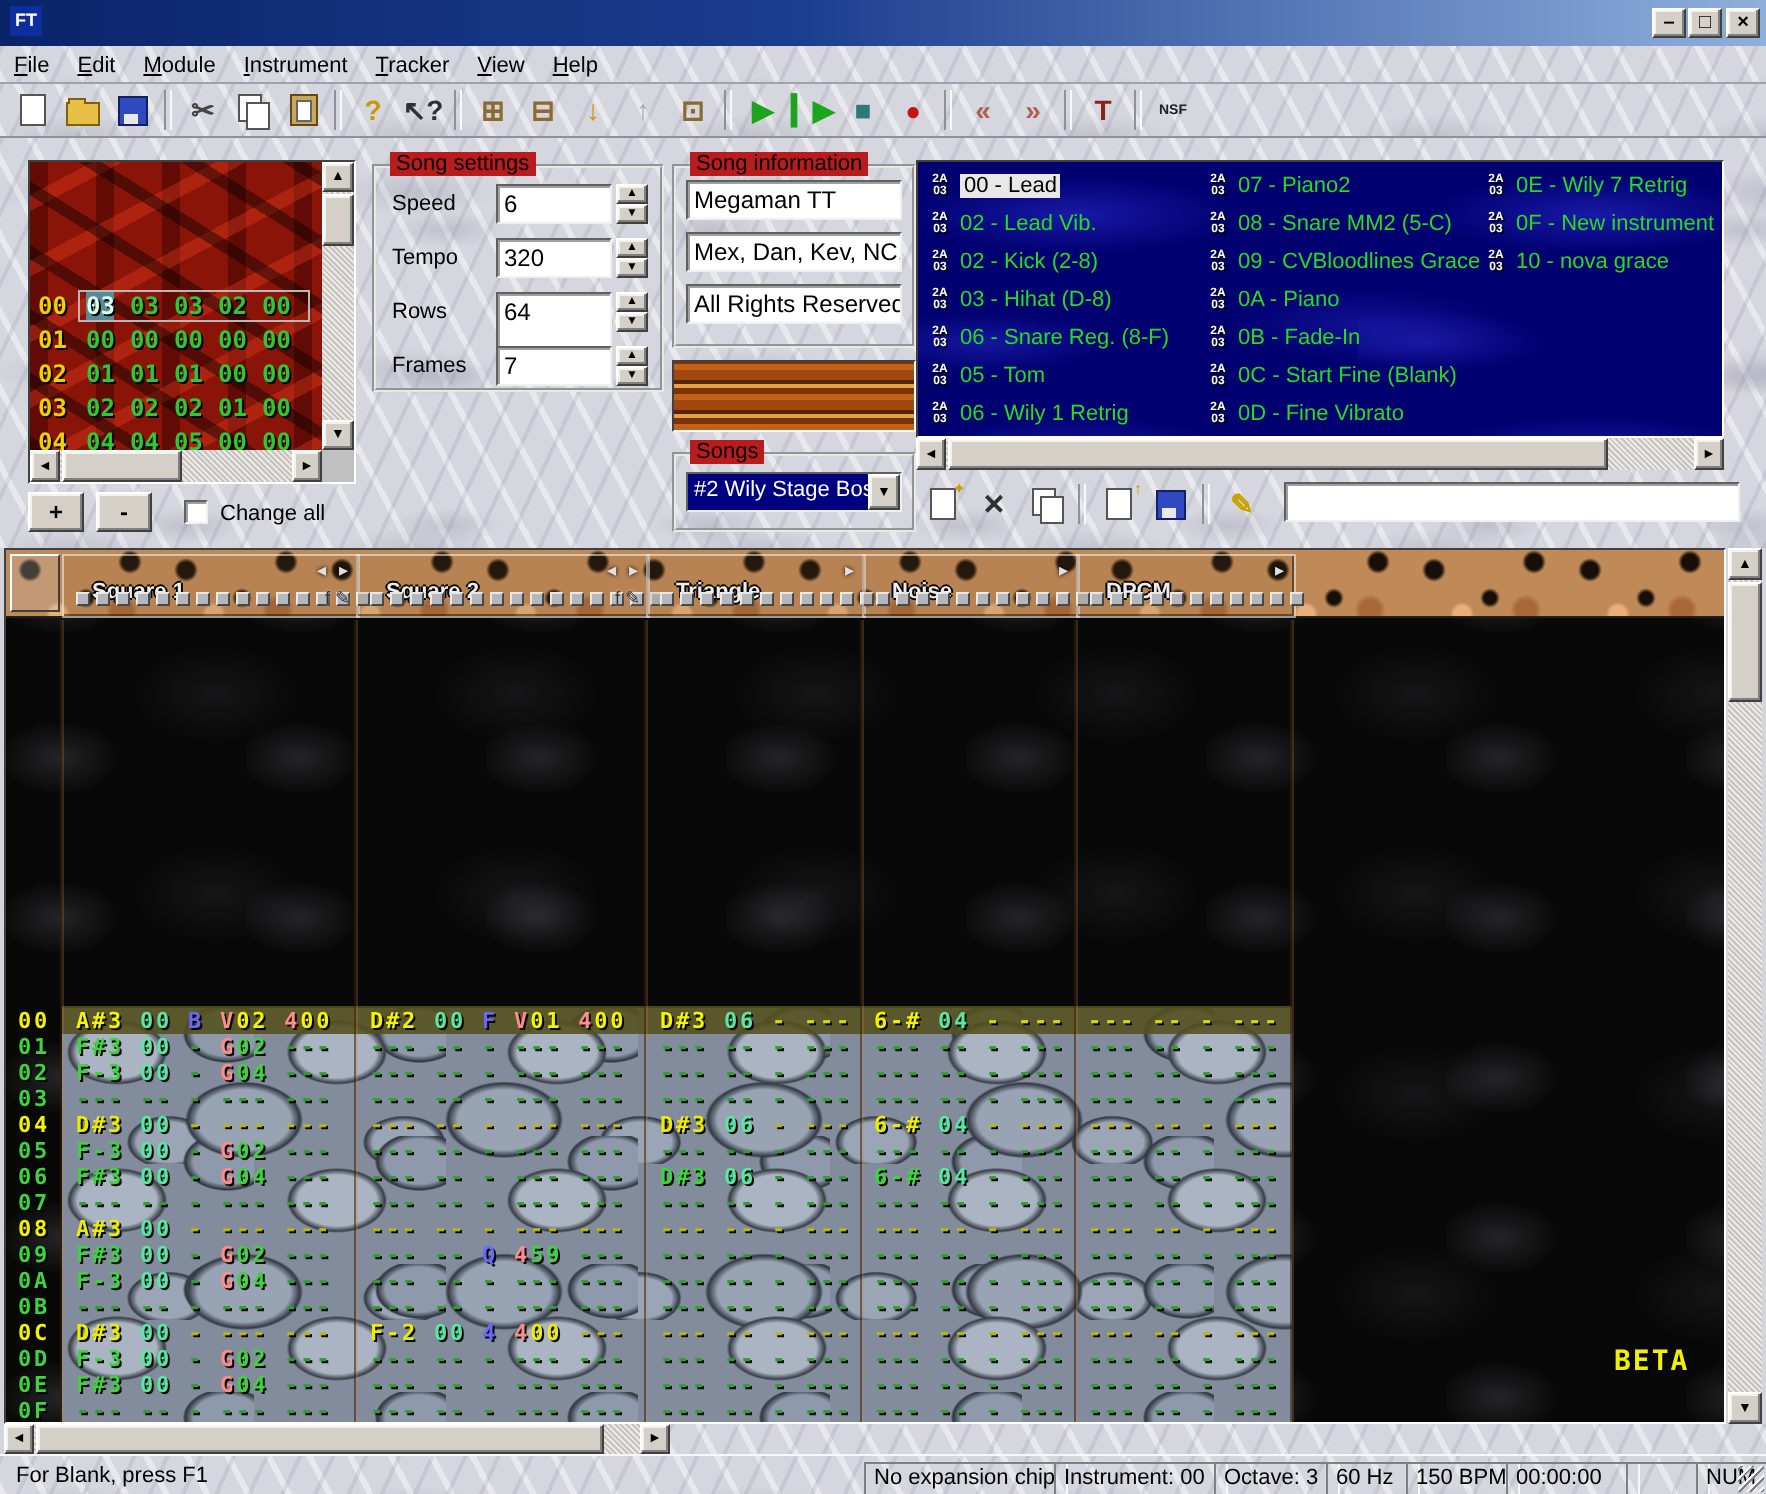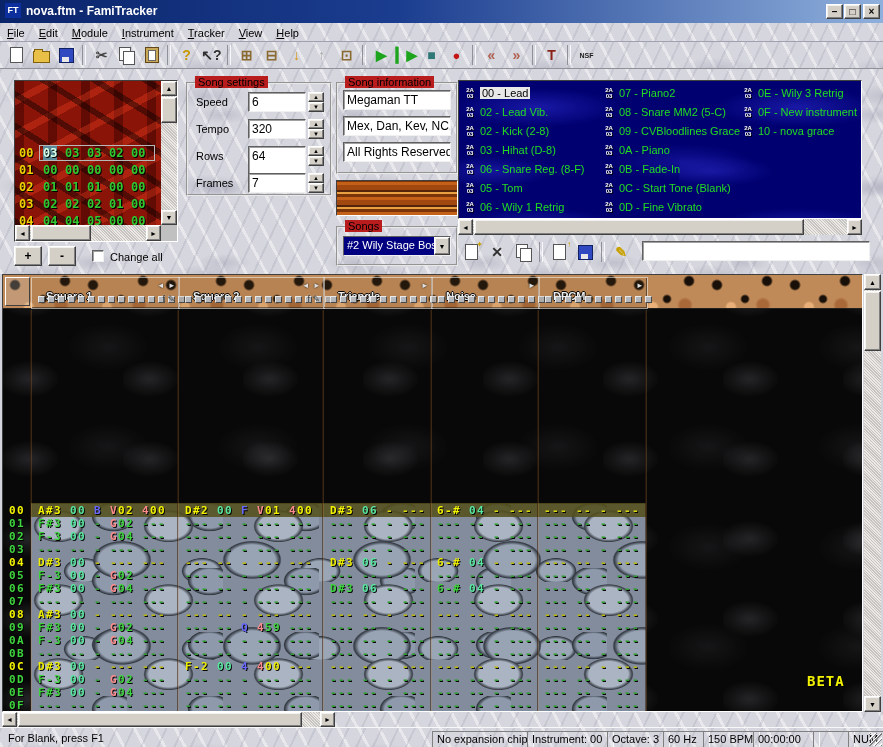--- a/index.html
+++ b/index.html
@@ -104,21 +104,20 @@
   .seg{position:absolute;top:3px;height:15px;border:1px solid;border-color:#808080 #f8f8f8 #f8f8f8 #808080;
        font-size:11px;color:#000;padding:1px 4px;overflow:hidden;white-space:nowrap;}
 </style>
 </head>
 <body>
 
 <div id="win">
 
   <div id="titlebar" class="abs" style="left:0;top:0;width:883px;height:23px;">
     <span class="abs" style="left:5px;top:3px;width:16px;height:15px;background:#0d2f9e;color:#fff;font:bold 9px 'Liberation Sans',sans-serif;text-align:center;line-height:15px;">FT</span>
-    <span class="abs ttext" style="left:26px;top:1px;">nova.ftm - FamiTracker</span>
     <span class="abs wbtn btn3d" style="right:40px;top:4px;">–</span>
     <span class="abs wbtn btn3d" style="right:22px;top:4px;">□</span>
     <span class="abs wbtn btn3d" style="right:3px;top:4px;">×</span>
   </div>
 
   <div id="menubar" class="abs marble" style="left:0;top:23px;width:883px;height:19px;border-bottom:1px solid #a0a0b0;"><span class="menu-item"><u>F</u>ile</span><span class="menu-item"><u>E</u>dit</span><span class="menu-item"><u>M</u>odule</span><span class="menu-item"><u>I</u>nstrument</span><span class="menu-item"><u>T</u>racker</span><span class="menu-item"><u>V</u>iew</span><span class="menu-item"><u>H</u>elp</span></div>
 
   <div id="toolbar" class="abs marble" style="left:0;top:42px;width:883px;height:27px;border-bottom:1px solid #909098;display:flex;align-items:center;padding-left:4px;">
       <div class="tbtn">
         <div class="sh-page"></div>
@@ -348,29 +347,29 @@
       <div class="inst-item" style="left: 143px; top: 59px;">
         <div class="chip">2A<br>03</div>
         <span class="inst-label">0A - Piano</span>
       </div>
       <div class="inst-item" style="left: 143px; top: 78px;">
         <div class="chip">2A<br>03</div>
         <span class="inst-label">0B - Fade-In</span>
       </div>
       <div class="inst-item" style="left: 143px; top: 97px;">
         <div class="chip">2A<br>03</div>
-        <span class="inst-label">0C - Start Tone (Blank)</span>
+        <span class="inst-label">0C - Start Fine (Blank)</span>
       </div>
       <div class="inst-item" style="left: 143px; top: 116px;">
         <div class="chip">2A<br>03</div>
         <span class="inst-label">0D - Fine Vibrato</span>
       </div>
       <div class="inst-item" style="left: 282px; top: 2px;">
         <div class="chip">2A<br>03</div>
-        <span class="inst-label">0E - Wily 3 Retrig</span>
+        <span class="inst-label">0E - Wily 7 Retrig</span>
       </div>
       <div class="inst-item" style="left: 282px; top: 21px;">
         <div class="chip">2A<br>03</div>
         <span class="inst-label">0F - New instrument</span>
       </div>
       <div class="inst-item" style="left: 282px; top: 40px;">
         <div class="chip">2A<br>03</div>
         <span class="inst-label">10 - nova grace</span>
       </div>
     </div>

